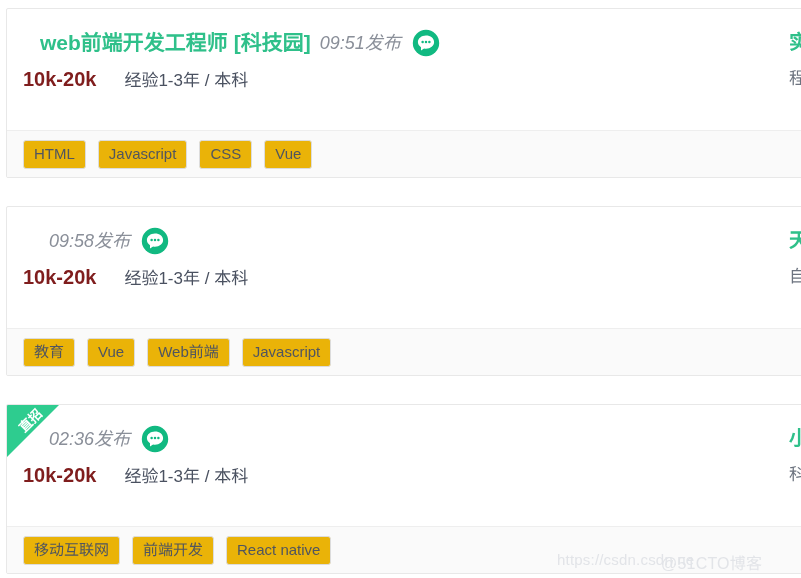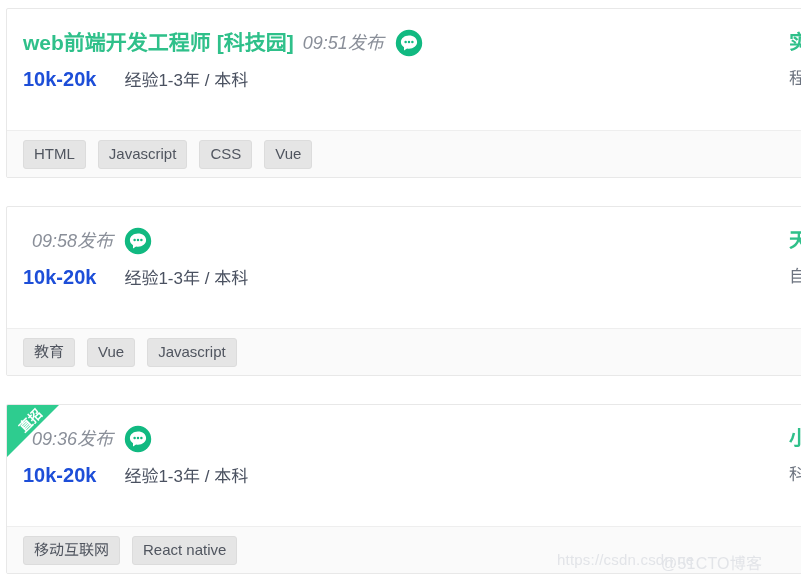--- a/index.html
+++ b/index.html
@@ -76,21 +76,21 @@
 
   
   .card-body {
     position: relative;
     padding: 0;
     height: 122px;
   }
 
   .row-title {
     position: absolute;
-    left: 16px;
+    left: 33px;
     top: 20px;
     white-space: nowrap;
     display: flex;
     align-items: center;
   }
   .job-title {
     color: #2fc08a;
     font-size: 21px;
     font-weight: bold;
     letter-spacing: 0px;
@@ -116,21 +116,21 @@
 
   .row-meta {
     position: absolute;
     left: 16px;
     top: 57px;
     white-space: nowrap;
     display: flex;
     align-items: baseline;
   }
   .salary {
-    color: #1d4ed8;
+    color: #7f1d1d;
     font-size: 20px;
     font-weight: bold;
     line-height: 26px;
   }
   .requirement {
     color: #4a5160;
     font-size: 17px;
     line-height: 26px;
     margin-left: 28px;
   }
@@ -168,21 +168,21 @@
     border-top: 1px solid #eeeeee;
     display: flex;
     align-items: center;
     padding-left: 16px;
     box-sizing: border-box;
   }
   .tag {
     display: inline-block;
     border: 1px solid #dcdcdc;
     border-radius: 3px;
-    background: #e5e5e5;
+    background: #eab308;
     color: #50555f;
     font-size: 15px;
     line-height: 18px;
     padding: 4px 10px 5px 10px;
     margin-right: 12px;
     white-space: nowrap;
   }
 
   
   .watermark {
@@ -263,35 +263,36 @@
       <div class="row-company">
         <span class="company-name">天</span>
         <span class="company-meta">自</span>
       </div>
 
     </div>
 
     <div class="card-footer">
       <span class="tag">教育</span>
       <span class="tag">Vue</span>
+      <span class="tag">Web前端</span>
       <span class="tag">Javascript</span>
     </div>
   </div>
 
   <div class="job-card c3">
 
     <div class="corner-ribbon">
       <span class="ribbon-tri"></span>
       <span class="ribbon-text">直招</span>
     </div>
 
     <div class="card-body">
 
       <div class="row-title">
-        <span class="post-time">09:36发布</span>
+        <span class="post-time">02:36发布</span>
         <span class="chat-icon">
           <svg width="28" height="28" viewBox="0 0 28 28" xmlns="http://www.w3.org/2000/svg">
             <circle cx="14" cy="14" r="13.2" fill="#11b981"></circle>
             <path d="M14 6.6c-4.5 0-8.1 2.9-8.1 6.5 0 2.1 1.2 3.9 3.1 5.1v3.2l3.1-1.8c.6.1 1.2.2 1.9.2 4.5 0 8.1-2.9 8.1-6.7S18.5 6.6 14 6.6z" fill="#ffffff"></path>
             <circle cx="10.6" cy="13" r="1.25" fill="#11b981"></circle>
             <circle cx="14" cy="13" r="1.25" fill="#11b981"></circle>
             <circle cx="17.4" cy="13" r="1.25" fill="#11b981"></circle>
           </svg>
         </span>
       </div>
@@ -303,20 +304,21 @@
 
       <div class="row-company">
         <span class="company-name">小</span>
         <span class="company-meta">科</span>
       </div>
 
     </div>
 
     <div class="card-footer">
       <span class="tag">移动互联网</span>
+      <span class="tag">前端开发</span>
       <span class="tag">React native</span>
     </div>
   </div>
 
 </div>
 
 <span class="watermark wm-url">https://csdn.csdn.ne</span>
 <span class="watermark wm-site">@51CTO博客</span>
 
 </body></html>

